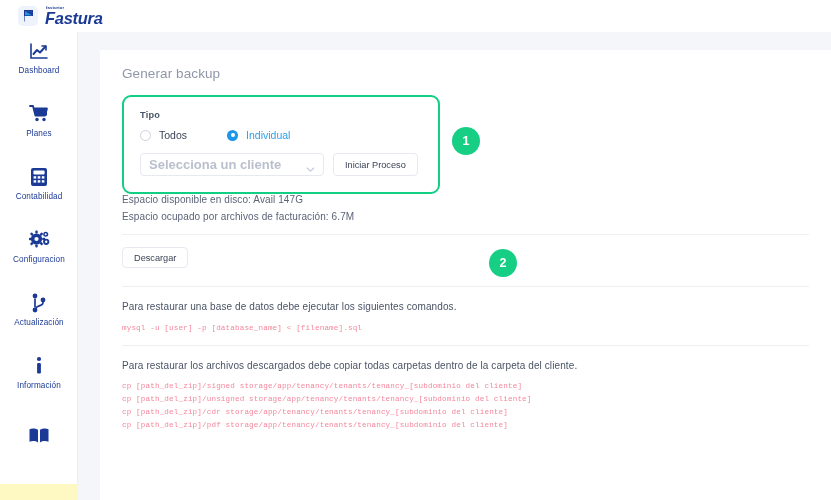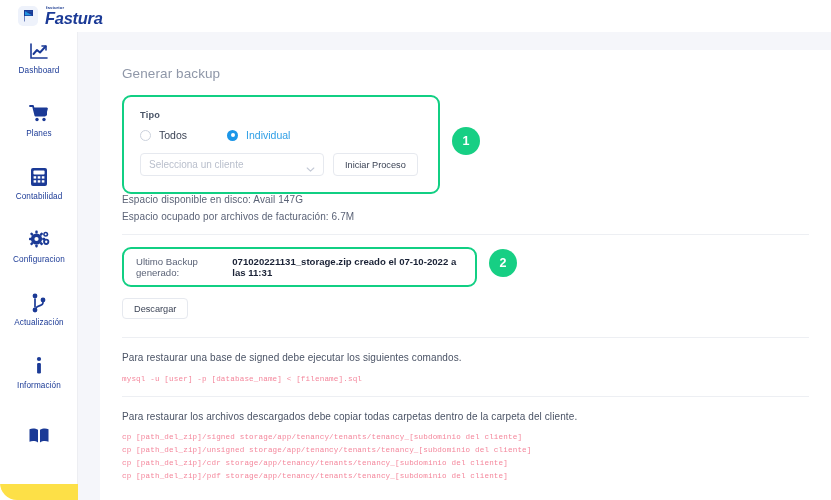--- a/index.html
+++ b/index.html
@@ -2,21 +2,21 @@
 <html><head>
 <meta charset="utf-8">
 <style>
   * { box-sizing: border-box; margin: 0; padding: 0; }
   html, body {
     width: 831px; height: 500px;
     overflow: hidden;
     font-family: "Liberation Sans", sans-serif;
     background: #ffffff;
   }
-  .app { position: relative; width: 831px; height: 500px; background: #fde047; border-radius: 17px; }
+  .app { position: relative; width: 831px; height: 500px; background: #fef9c3; }
 
   
   .topbar {
     position: absolute; left: 0; top: 0; width: 831px; height: 32px;
     background: #ffffff; display: flex; align-items: center;
     padding-left: 18px; z-index: 5;
   }
   .logo-wrap { display: flex; align-items: center; gap: 7px; }
   .logo-badge {
     width: 20px; height: 20px; border-radius: 5px; background: #eef2fb;
@@ -82,21 +82,21 @@
   .radio-dot.checked::after { content: ""; width: 4px; height: 4px; border-radius: 50%; background: #fff; }
   .radio-text { font-size: 10.5px; color: #3c4456; }
   .radio-opt.selected .radio-text { color: #2f9fe6; }
 
   .row-inline { display: flex; align-items: center; gap: 9px; }
   .select-box {
     width: 184px; height: 23px; border: 1px solid #e6e9ef; border-radius: 4px;
     background: #fff; display: flex; align-items: center; justify-content: space-between;
     padding: 0 8px; cursor: pointer;
   }
-  .select-text { font-size: 10px; color: #b9bfcc; }
+  .select-text { font-size: 13px; color: #b9bfcc; font-weight: bold; }
   .chev { width: 9px; height: 9px; }
   .btn {
     height: 23px; border: 1px solid #e6e9ef; border-radius: 4px; background: #fff;
     padding: 0 11px; font-size: 9.2px; color: #3c4456; cursor: pointer;
     display: flex; align-items: center; justify-content: center;
     font-family: "Liberation Sans", sans-serif; white-space: nowrap;
   }
 
   .info-line { font-size: 10px; color: #5b6377; margin-bottom: 6px; letter-spacing: .1px; }
 
@@ -269,35 +269,31 @@
         </div>
 
         <div style="">
           <div class="info-line">Espacio disponible en disco: Avail 147G</div>
           <div class="info-line">Espacio ocupado por archivos de facturación: 6.7M</div>
         </div>
 
         <div class="divider"></div>
 
         <div style="position:relative; margin-top:12px;">
-          <div class="hl-box backup-row">
-            <span class="backup-label">Ultimo Backup generado:</span>
-            <span class="backup-val">071020221131_storage.zip creado el 07-10-2022 a las 11:31</span>
-          </div>
           <div class="badge-circle" style="left:367px; top:2px;">2</div>
         </div>
 
         <div style="margin-top:11px;">
           <button class="btn" style="height:21px;">Descargar</button>
         </div>
 
         <div class="divider" style="margin-top:18px;"></div>
 
         <div style="margin-top:14px;">
-          <div class="para">Para restaurar una base de signed debe ejecutar los siguientes comandos.</div>
+          <div class="para">Para restaurar una base de datos debe ejecutar los siguientes comandos.</div>
           <div class="mono" style="margin-top:12px;">mysql -u [user] -p [database_name] &lt; [filename].sql</div>
         </div>
 
         <div class="divider" style="margin-top:13px;"></div>
 
         <div style="margin-top:14px;">
           <div class="para">Para restaurar los archivos descargados debe copiar todas carpetas dentro de la carpeta del cliente.</div>
           <div style="margin-top:11px;">
             <div class="mono">cp [path_del_zip]/signed storage/app/tenancy/tenants/tenancy_[subdominio del cliente]</div>
             <div class="mono">cp [path_del_zip]/unsigned storage/app/tenancy/tenants/tenancy_[subdominio del cliente]</div>

